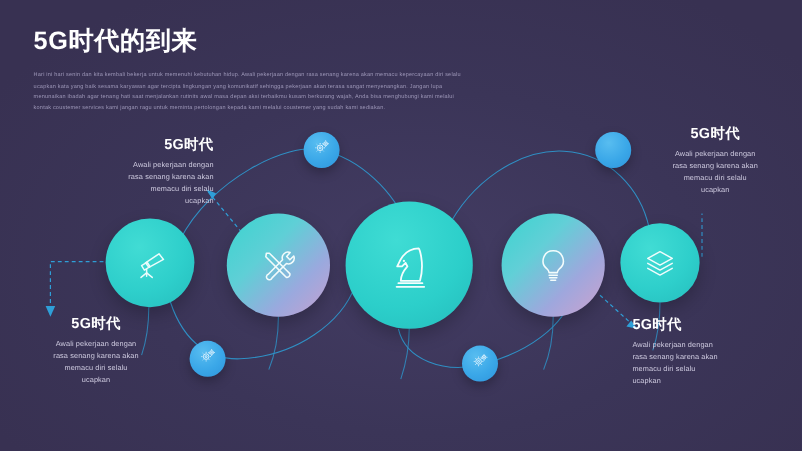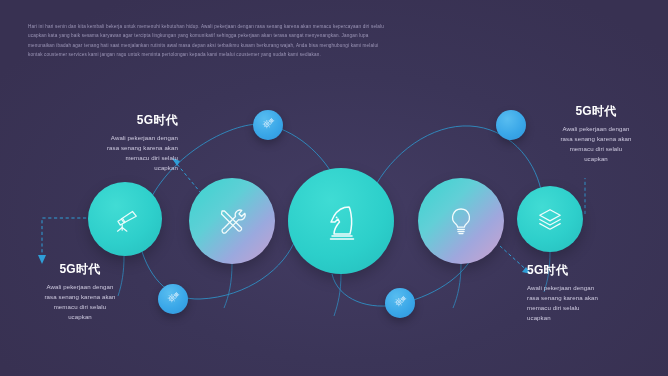--- a/index.html
+++ b/index.html
@@ -112,20 +112,21 @@
     <path d="M92,218 L42,218 L42,262" fill="none" stroke="#2f9fd8" stroke-width="1" stroke-dasharray="3.2,2.6"></path>
     <polygon points="42,264 38,255 46,255" fill="#2f9fd8"></polygon>
 
     <path d="M500,246 L531,274" fill="none" stroke="#2f9fd8" stroke-width="1" stroke-dasharray="3.2,2.6"></path>
     <polygon points="531,274 522,272 526,267" fill="#2f9fd8"></polygon>
 
     <path d="M585,214 L585,178" fill="none" stroke="#2f9fd8" stroke-width="1" stroke-dasharray="3.2,2.6" opacity=".85"></path>
   </svg>
 
   <div class="header">
+    <h1 class="title">5G时代的到来</h1>
     <p class="subtitle">
       <span>Hari ini hari senin dan kita  kembali bekerja untuk  memenuhi kebutuhan  hidup.  Awali   pekerjaan dengan rasa senang karena akan memacu kepercayaan diri selalu</span>
       <span>ucapkan kata yang baik sesama karyawan agar tercipta lingkungan  yang komunikatif  sehingga pekerjaan akan terasa sangat menyenangkan.  Jangan lupa</span>
       <span>menunaikan  ibadah agar tenang hati saat menjalankan  rutinits  awal masa depan aksi terbaikmu kusam berkurang wajah, Anda bisa menghubungi kami melalui</span>
       <span>kontak  coustemer   services kami jangan ragu untuk  meminta  pertolongan  kepada kami melalui  coustemer   yang sudah kami  sediakan.</span>
     </p>
   </div>
 
   <div class="node n-telescope">
     <span>

